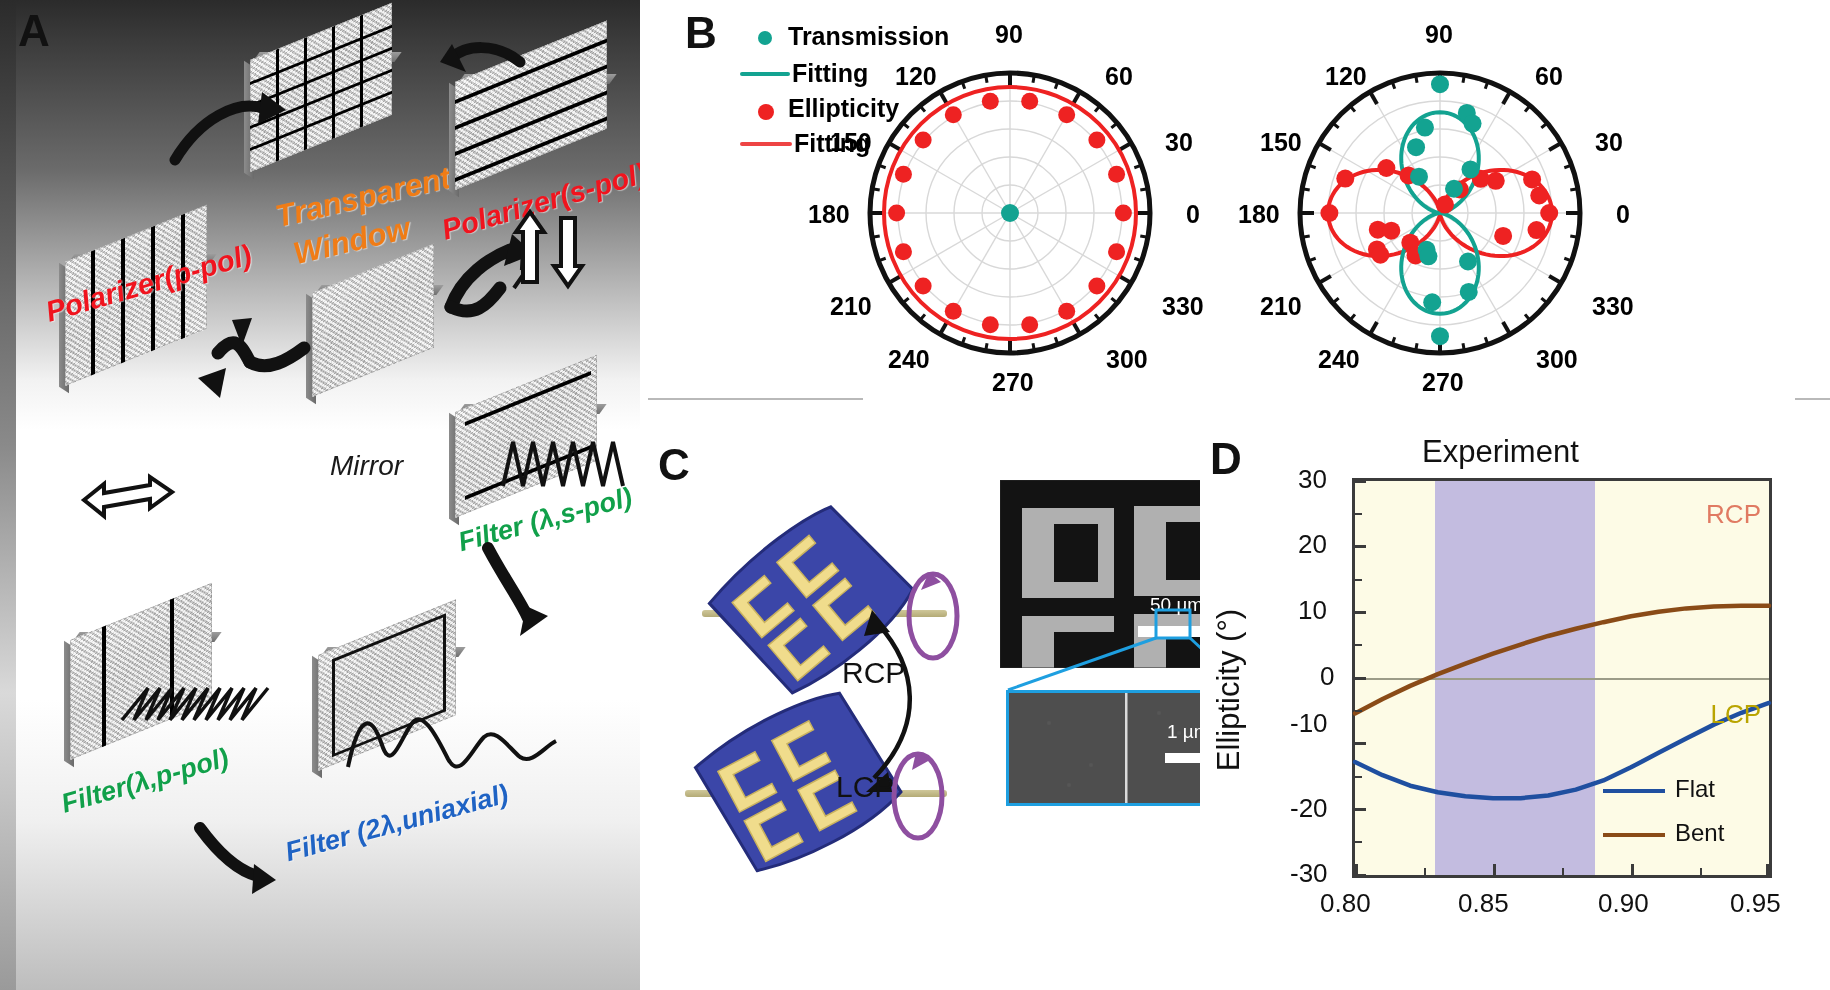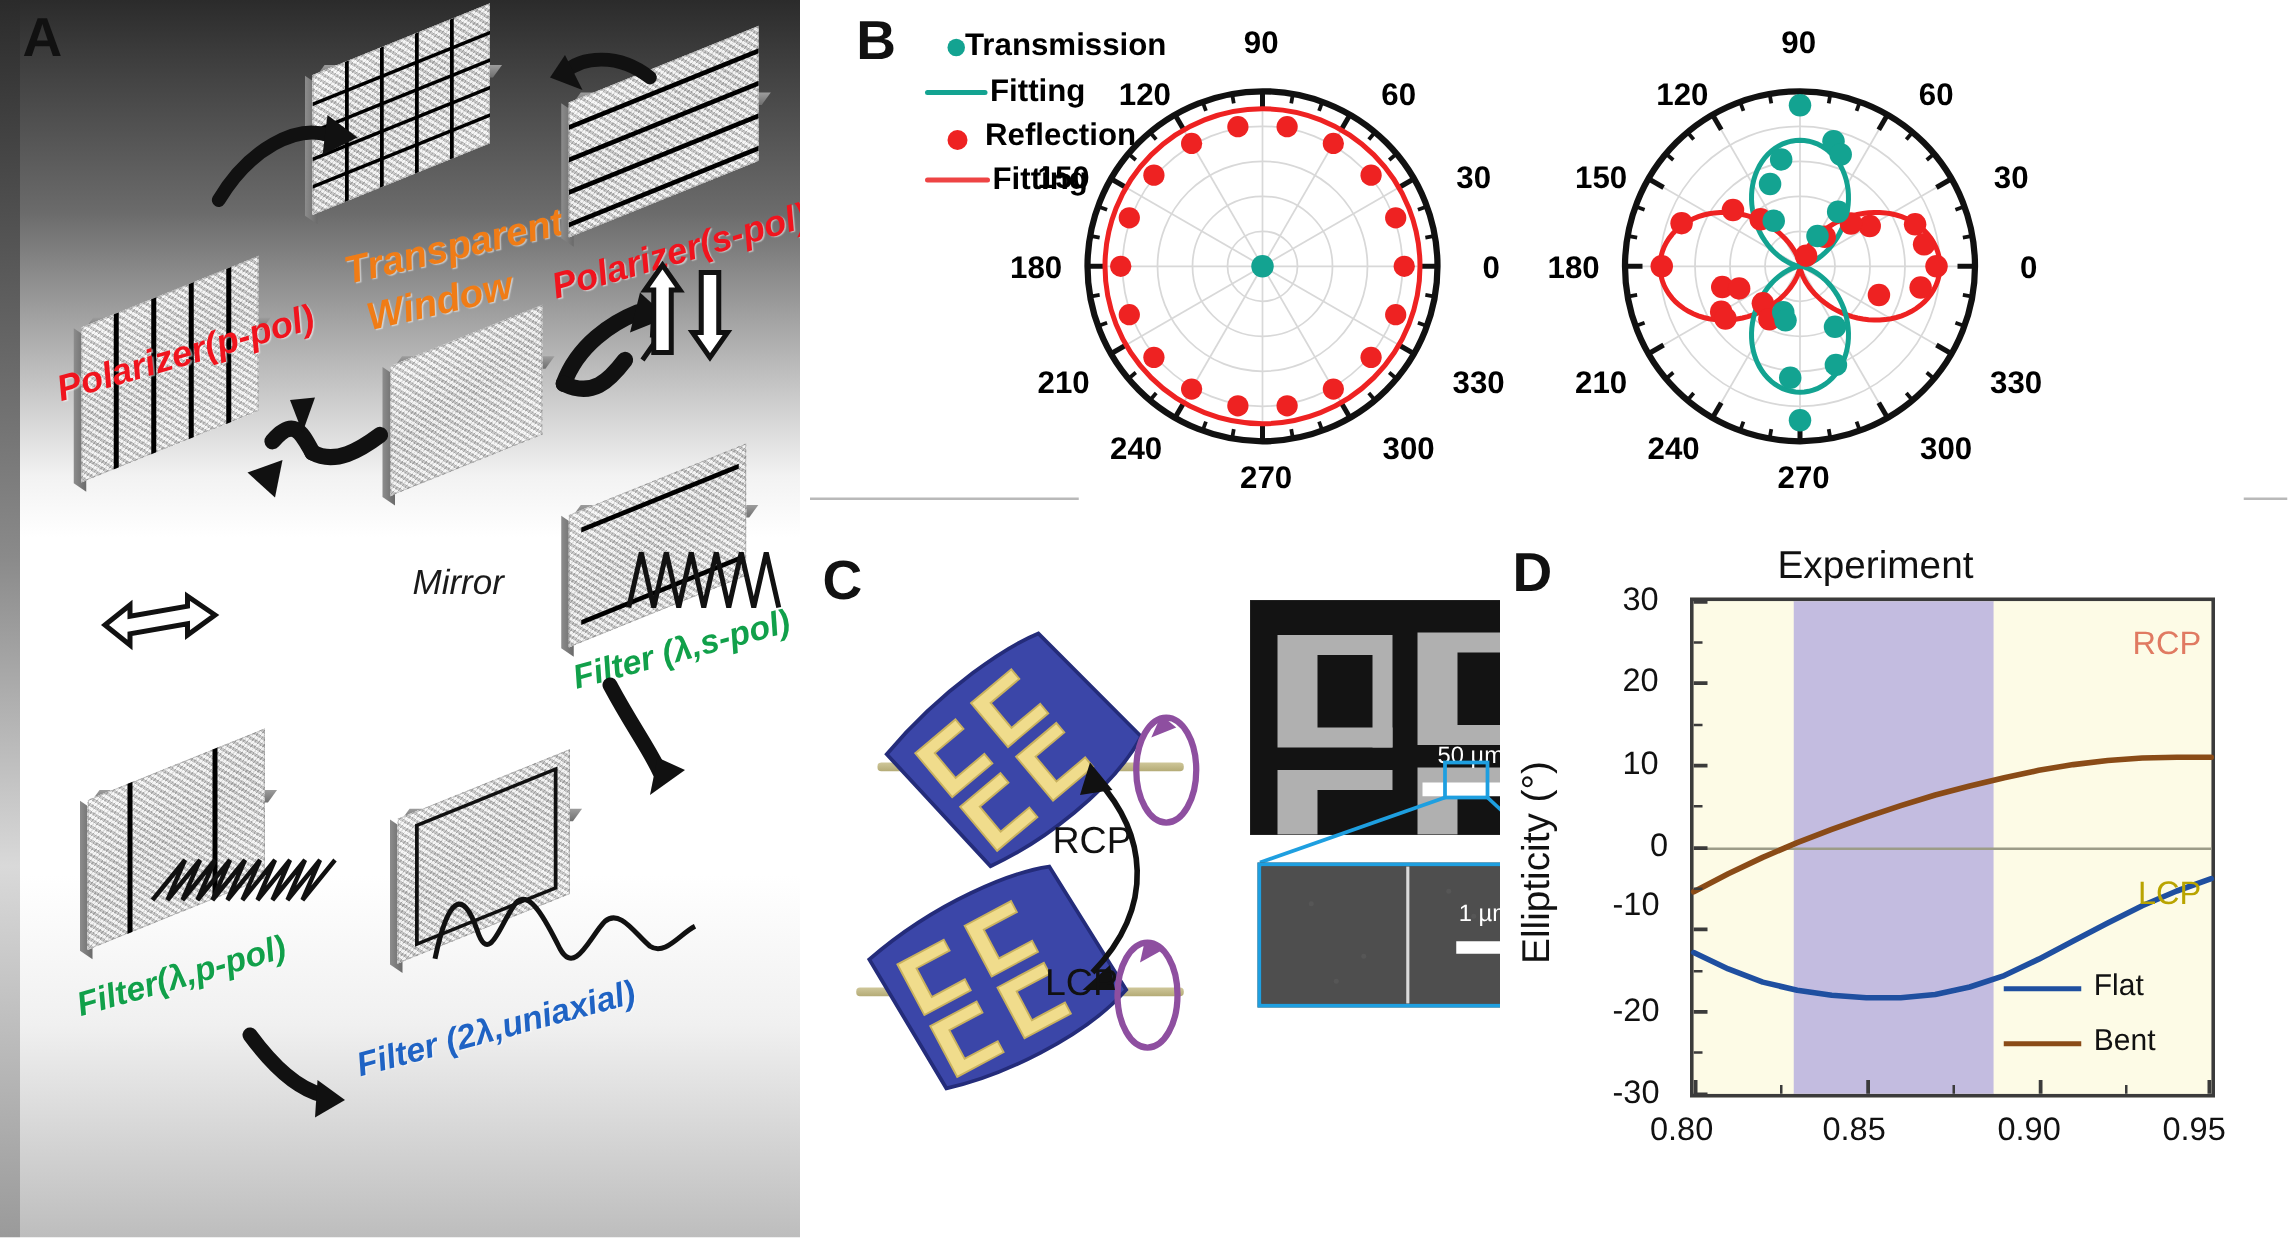--- a/index.html
+++ b/index.html
@@ -186,25 +186,25 @@
         <polygon points="516,232 530,212 544,232 537,232 537,282 523,282 523,232"></polygon>
         <polygon points="568,286 554,266 561,266 561,218 575,218 575,266 582,266"></polygon>
       </g>
     </svg>
   </div>
 
   <div id="panelB">
     <div class="panel-letter" style="left:45px;top:8px;font-size:44px;color:#111;">B</div>
 
     <div class="legdot" style="left:118px;top:31px;width:14px;height:14px;background:#13a391;"></div>
-    <div class="legB" style="left:132px;top:22px;text-align:right;">Transmission</div>
+    <div class="legB" style="left:148px;top:22px;text-align:right;">Transmission</div>
     <div class="legline" style="left:100px;top:72px;width:50px;background:#13a391;"></div>
     <div class="legB" style="left:152px;top:59px;">Fitting</div>
     <div class="legdot" style="left:118px;top:104px;width:16px;height:16px;background:#ee2222;"></div>
-    <div class="legB" style="left:148px;top:94px;">Reflection</div>
+    <div class="legB" style="left:148px;top:94px;">Ellipticity</div>
     <div class="legline" style="left:100px;top:142px;width:52px;background:#ee4444;"></div>
     <div class="legB" style="left:154px;top:129px;">Fitting</div>
 
     <svg style="position:absolute;left:195px;top:38px;width:350px;height:350px;overflow:visible;">
       <g id="lp-grid">
           <circle cx="175" cy="175" r="28" fill="none" stroke="#d8d8d8" stroke-width="1.4"></circle>
           <circle cx="175" cy="175" r="56" fill="none" stroke="#d8d8d8" stroke-width="1.4"></circle>
           <circle cx="175" cy="175" r="84" fill="none" stroke="#d8d8d8" stroke-width="1.4"></circle>
           <circle cx="175" cy="175" r="112" fill="none" stroke="#d8d8d8" stroke-width="1.4"></circle>
           <circle cx="175" cy="175" r="140" fill="none" stroke="#d8d8d8" stroke-width="1.4"></circle>

